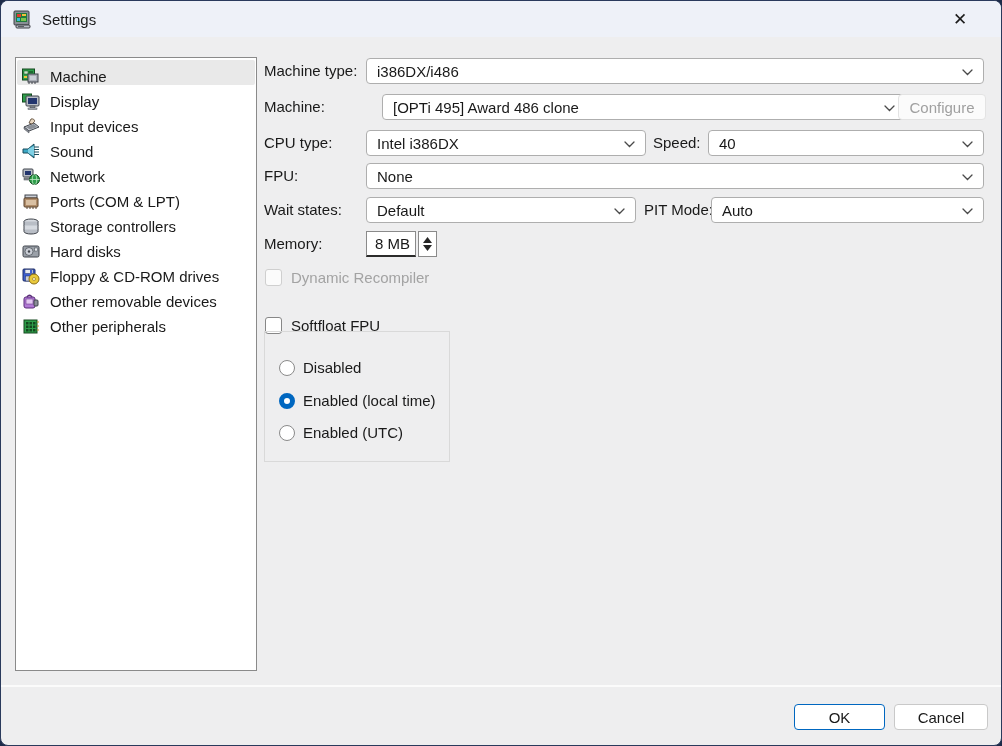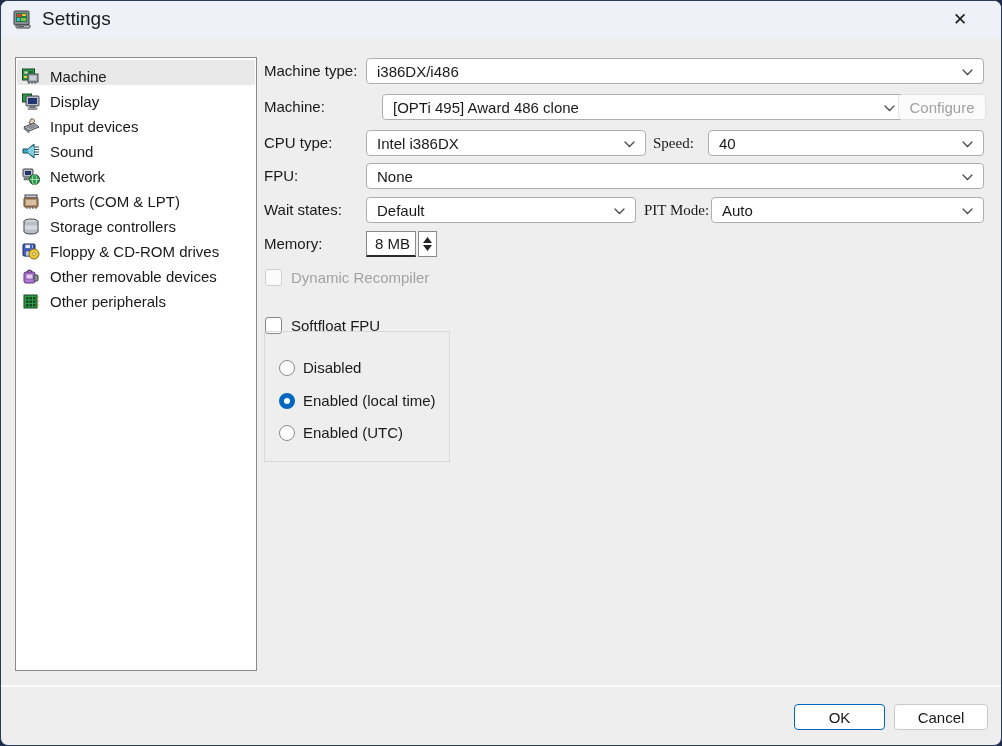--- a/index.html
+++ b/index.html
@@ -14,41 +14,41 @@
     position:absolute; left:0; top:0; width:1002px; height:746px;
     background:#eeeeef; border-radius:8px; overflow:hidden;
     border:1px solid #2a3a5c;
   }
   
   .titlebar {
     position:absolute; left:0; top:0; right:0; height:36px;
     background:#eef1f8; display:flex; align-items:center;
   }
   .titlebar .app-icon { margin-left:12px; width:20px; height:19px; }
-  .titlebar .title { margin-left:9px; font-size:19px; color:#1a1a1a; }
+  .titlebar .title { margin-left:9px; font-size:15px; color:#1a1a1a; }
   .close-btn {
     position:absolute; right:18px; top:0; width:46px; height:36px;
     display:flex; align-items:center; justify-content:center;
     font-size:17px; font-weight:300; color:#1b1b1b; cursor:pointer;
   }
   
   .sidebar {
     position:absolute; left:14px; top:56px; width:242px; height:614px;
     background:#ffffff; border:1px solid #8a8a8a; padding-top:2px;
   }
   .sb-item {
     height:25px; margin:0 1px; display:flex; align-items:flex-end;
     padding-left:5px; cursor:pointer;
   }
   .sb-item.selected { background:#e9e9e9; border-radius:2px; }
   .sb-item .icon { width:18px; height:17px; margin-right:10px; flex:none; }
   .sb-item .lbl { white-space:nowrap; }
   
   .flabel { position:absolute; left:263px; height:26px; line-height:26px; }
-  .inlabel { position:absolute; height:26px; line-height:26px;font-family:Liberation Serif, serif; }
+  .inlabel { position:absolute; height:26px; line-height:26px; }
   .combo {
     position:absolute; height:26px; background:#fff;
     border:1px solid #aeaeae; border-radius:4px;
     display:flex; align-items:center; padding:0 28px 0 10px; cursor:pointer;
   }
   .combo .val { white-space:nowrap; overflow:hidden; }
   .combo .chev { position:absolute; right:10px; top:10px; }
   .btn {
     position:absolute; height:26px; background:#fff; border:1px solid #c9c9c9;
     border-radius:4px; display:flex; align-items:center; justify-content:center;
@@ -199,20 +199,29 @@
     <div class="sb-item">
       <svg class="icon" viewBox="0 0 18 17">
         <ellipse cx="9" cy="3.5" rx="7" ry="2.5" fill="#d6dae0" stroke="#41454c"></ellipse>
         <path d="M2 3.5 v4 a7 2.5 0 0 0 14 0 v-4" fill="#b9bec6" stroke="#41454c"></path>
         <path d="M2 7.5 v4 a7 2.5 0 0 0 14 0 v-4" fill="#d6dae0" stroke="#41454c"></path>
         <path d="M2 11.5 v2 a7 2.5 0 0 0 14 0 v-2" fill="#b9bec6" stroke="#41454c"></path>
       </svg>
       <span class="lbl">Storage controllers</span>
     </div>
 
+    <div class="sb-item">
+      <svg class="icon" viewBox="0 0 18 17">
+        <rect x="1" y="3" width="16" height="11" rx="1.5" fill="#9aa0a8" stroke="#41454c"></rect>
+        <circle cx="7" cy="8.5" r="4" fill="#caced6" stroke="#41454c" stroke-width="0.7"></circle>
+        <circle cx="7" cy="8.5" r="1.2" fill="#41454c"></circle>
+        <rect x="12.5" y="5" width="3" height="3" fill="#e8ebef" stroke="#41454c" stroke-width="0.5"></rect>
+      </svg>
+      <span class="lbl">Hard disks</span>
+    </div>
 
     <div class="sb-item">
       <svg class="icon" viewBox="0 0 18 17">
         <rect x="1" y="1" width="12" height="12" rx="1" fill="#3d5fd0" stroke="#1c2c66"></rect>
         <rect x="3" y="1.5" width="8" height="4" fill="#e8ebef" stroke="#1c2c66" stroke-width="0.5"></rect>
         <rect x="8" y="2" width="2" height="3" fill="#3d5fd0"></rect>
         <rect x="3.5" y="8" width="7" height="5" fill="#caced6" stroke="#1c2c66" stroke-width="0.5"></rect>
         <circle cx="12" cy="11" r="5" fill="#e9c93c" stroke="#8a6d14"></circle>
         <circle cx="12" cy="11" r="1.5" fill="#fdf4cc" stroke="#8a6d14" stroke-width="0.6"></circle>
       </svg>

